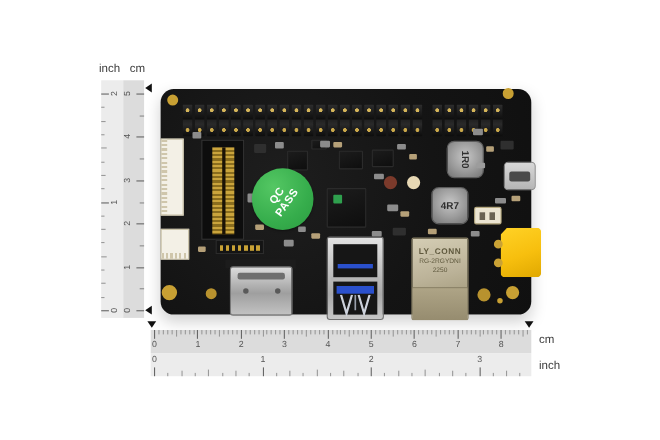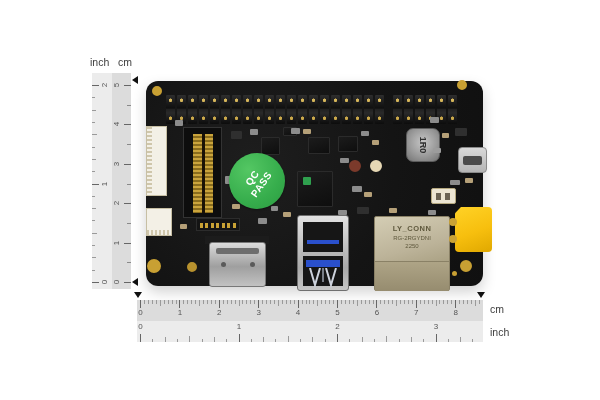--- a/index.html
+++ b/index.html
@@ -74,20 +74,23 @@
     <div class="abs" style="left:5px;top:5px;width:8px;height:8px;background:#2fa04e;border-radius:1px"></div>
   </div>
   <div class="chip" style="left:308px;top:137px;width:22px;height:17px"></div>
   <div class="chip" style="left:338px;top:136px;width:20px;height:16px"></div>
   <div class="chip" style="left:261px;top:137px;width:19px;height:18px"></div>
   <div class="chip" style="left:283px;top:127px;width:14px;height:9px"></div>
 
   <div class="ind" style="left:406px;top:128px">
     <span style="transform:rotate(90deg)">1R0</span>
   </div>
+  <div class="ind" style="left:392px;top:170px">
+    <span>4R7</span>
+  </div>
 
   <div class="hole" style="left:349px;top:160px;width:7px;height:7px;background:#1f0f0a;border:6px solid #7b3a2b"></div>
   <div class="hole" style="left:370px;top:160px;width:9px;height:9px;background:#8c8c8c;border:6px solid #e7d8b4"></div>
 
   <div class="abs" style="left:431px;top:188px;width:25px;height:16px;background:#ece5d2;border:1px solid #b5a87f;border-radius:2px">
     <div class="abs" style="left:4px;top:4px;width:5px;height:7px;background:#6b6353"></div>
     <div class="abs" style="left:13px;top:4px;width:5px;height:7px;background:#6b6353"></div>
   </div>
   <div class="abs" style="left:196px;top:218px;width:44px;height:13px;background:#141414;border:1px solid #2c2c2c">
     <div class="abs" style="left:3px;top:4px;width:37px;height:5px;background:repeating-linear-gradient(90deg,#c9a235 0 3px,#141414 3px 5.5px)"></div>
@@ -112,21 +115,21 @@
     <div class="abs" style="left:9px;top:24px;width:32px;height:4px;background:#2a50cc"></div>
     <div class="abs" style="left:3px;top:36px;width:44px;height:4px;background:#b5b5b5"></div>
     <div class="abs" style="left:8px;top:44px;width:34px;height:7px;background:#2a50cc"></div>
     <svg class="abs" style="left:8px;top:52px" width="34" height="20" viewBox="0 0 34 20">
       <polyline points="4,0 9,17 14,0" fill="none" stroke="#cdd2dc" stroke-width="2"></polyline>
       <polyline points="20,0 25,17 30,0" fill="none" stroke="#cdd2dc" stroke-width="2"></polyline>
       <line x1="17" y1="0" x2="17" y2="14" stroke="#9aa0ac" stroke-width="1.5"></line>
     </svg>
   </div>
 
-  <div class="port" style="left:374px;top:216px;width:76px;height:75px;background:linear-gradient(165deg,#d4cdb4 0%,#bcb399 45%,#a69d7f 75%,#c0b79d 100%);border:1px solid #8a8166;border-radius:2px">
+  <div class="port" style="left:374px;top:216px;width:52px;height:75px;background:linear-gradient(165deg,#d4cdb4 0%,#bcb399 45%,#a69d7f 75%,#c0b79d 100%);border:1px solid #8a8166;border-radius:2px">
     <div class="eth-line" style="top:7px;font-size:7.5px;font-weight:bold;letter-spacing:.5px">LY_CONN</div>
     <div class="eth-line" style="top:9px;font-size:6px">RG-2RGYDNI</div>
     <div class="eth-line" style="top:11px;font-size:6px">2250</div>
     <div class="abs" style="left:0;top:44px;width:100%;height:30px;background:linear-gradient(180deg,#ac2px #a89e82, #968c6f);background:linear-gradient(180deg,#aea486 0%,#968c6f 100%);border-top:1px solid #8a8166"></div>
   </div>
 
   <div class="port" style="left:458px;top:147px;width:29px;height:26px;background:linear-gradient(180deg,#d8d8d8,#b5b5b5);border:1px solid #8a8a8a;border-radius:4px">
     <div class="abs" style="left:4px;top:8px;width:19px;height:9px;background:#4a4a4a;border-radius:2px"></div>
   </div>
 

